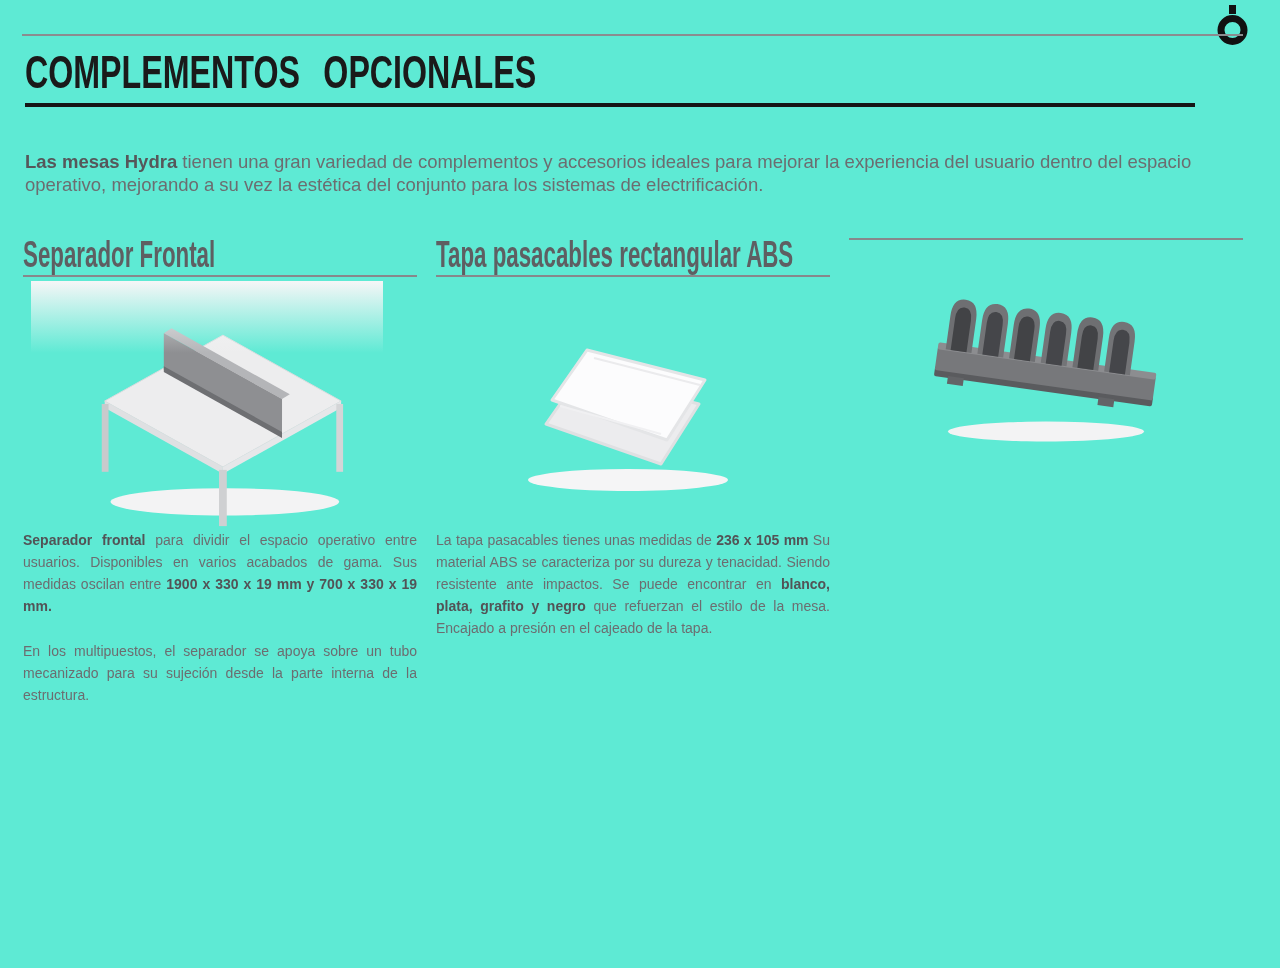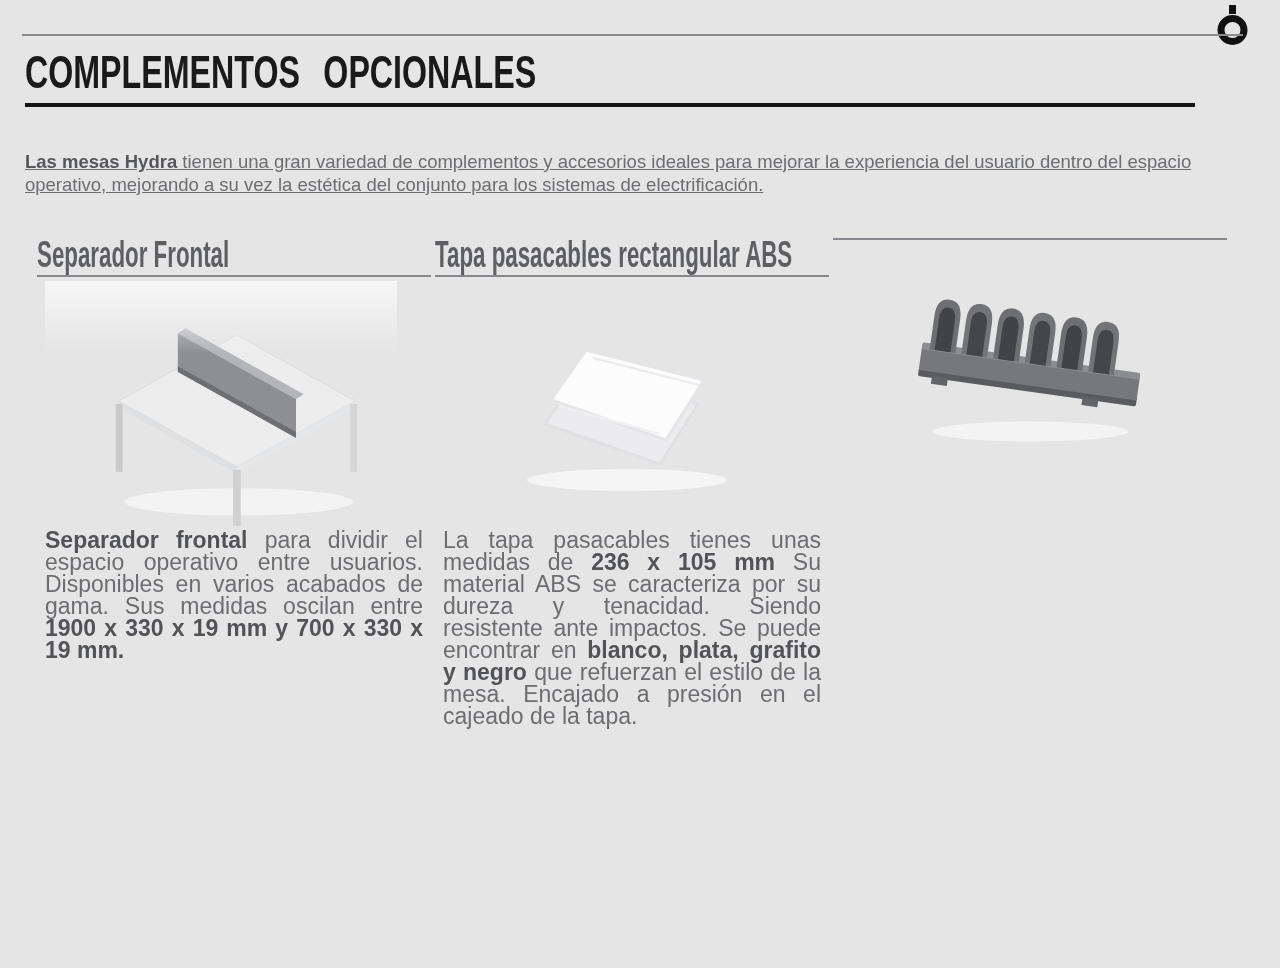--- a/index.html
+++ b/index.html
@@ -1,52 +1,52 @@
 <!DOCTYPE html>
 <html lang="es"><head>
 <meta charset="utf-8">
 <style>
   html,body { margin:0; padding:0; background:#ffffff; }
   body { width:1280px; height:968px; overflow:hidden;
          font-family:"Liberation Sans", sans-serif; }
 
-  .page { position:relative; width:1280px; height:968px; background:#e5e5e5; }
+  .page { position:relative; width:1280px; height:968px; background:#5eead4; }
 
   
   .logo-icon { position:absolute; top:5px; right:31px; width:33px; height:40px; }
 
   
   .top-rule   { position:absolute; left:22px; top:34px; width:1221px; height:2px; background:#8b8c8f; }
   .title-rule { position:absolute; left:25px; top:103px; width:1170px; height:4px; background:#151515; }
 
   
   .condensed { display:inline-block; transform-origin:0 0; white-space:nowrap; }
 
   .page-title { position:absolute; left:25px; top:49px; margin:0;
                 font-size:46px; line-height:46px; font-weight:bold; color:#1a1a1a; }
   .page-title .condensed { transform:scaleX(.70); word-spacing:.45em; }
 
   .intro { position:absolute; left:25px; top:150px; width:1220px; margin:0;
-           font-size:18.5px; line-height:23px; color:#6c6d70;text-decoration:underline; }
+           font-size:18.5px; line-height:23px; color:#6c6d70; }
   .intro strong { color:#56575a; }
 
-  .columns { position:absolute; left:37px; top:236px; width:1221px;
-             display:grid; grid-template-columns:394px 394px 394px; column-gap:4px; }
+  .columns { position:absolute; left:23px; top:236px; width:1221px;
+             display:grid; grid-template-columns:394px 394px 394px; column-gap:19px; }
 
   .col { position:relative; }
   .col h2 { margin:0; height:37px; font-size:36px; line-height:37px; font-weight:bold; color:#5e5f62; }
   .col h2 .condensed { transform:scaleX(.62); }
   .h2-rule { margin-top:2px; height:2px; background:#87888b; }
 
   .figure { position:relative; height:252px;
             display:flex; align-items:center; justify-content:center; }
   .figure-band { position:absolute; top:4px; left:8px; right:34px; height:72px;
                  background:linear-gradient(#f6f6f7, rgba(246,246,247,0)); }
 
-  .body-p { margin:0 8px 23px; font-size:23px; line-height:22px; color:#6c6d70;
+  .body-p { margin:0 0 23px; font-size:14px; line-height:22px; color:#6c6d70;
             text-align:justify; hyphens:auto; -webkit-hyphens:auto; }
   .body-p:last-child { margin-bottom:0; }
   .body-p strong { color:#525356; }
 </style>
 </head>
 <body>
 
 <div class="page">
 
   <svg class="logo-icon" viewBox="0 0 33 40" aria-hidden="true">
@@ -83,20 +83,21 @@
           <rect x="280" y="131" width="7" height="70" fill="#d4d5d7"></rect>
           <rect x="159" y="199" width="8" height="58" fill="#cfd0d2"></rect>
 
           <polygon points="102,58 224,126 232,121 110,53" fill="#b4b5b8"></polygon>
           <polygon points="102,58 224,126 224,164 102,96" fill="#8e8f92"></polygon>
           <polygon points="102,92 224,160 224,166 102,98" fill="#6e6f72"></polygon>
         </svg>
       </figure>
 
       <p class="body-p"><strong>Separador frontal</strong><span> para dividir el espacio operativo entre usuarios. Disponibles en varios acabados de gama. Sus medidas oscilan entre </span><strong>1900 x 330 x 19 mm y 700 x 330 x 19 mm.</strong></p>
+      <p class="body-p">En los multipuestos, el separador se apoya sobre un tubo mecanizado para su sujeción desde la parte interna de la estructura.</p>
     </section>
 
     <section class="col">
       <h2><span class="condensed">Tapa pasacables rectangular ABS</span></h2>
       <div class="h2-rule"></div>
 
       <figure class="figure" style="margin:0;">
         <svg width="340" height="252" viewBox="0 0 340 230" aria-hidden="true">
           <ellipse cx="165" cy="192" rx="100" ry="11" fill="#f5f5f6"></ellipse>
 

